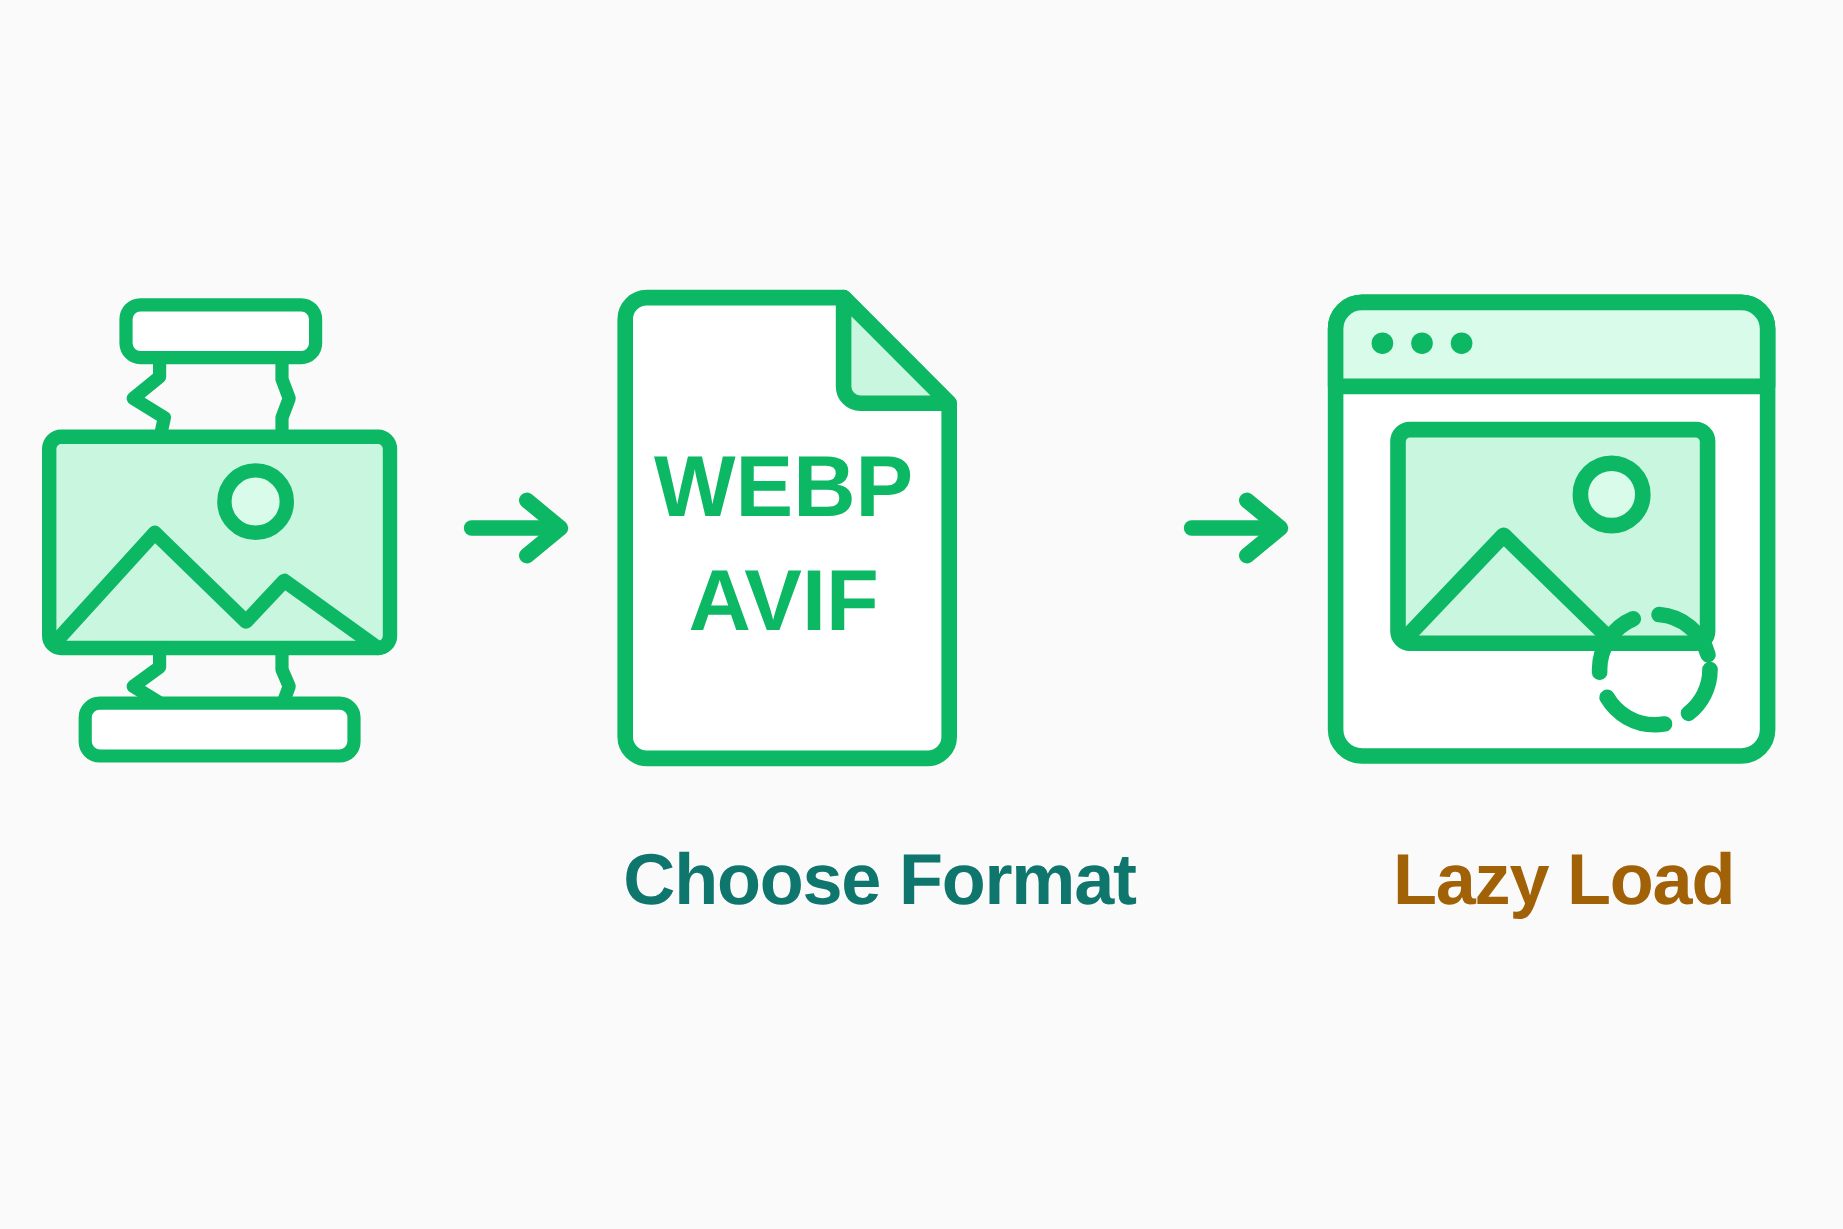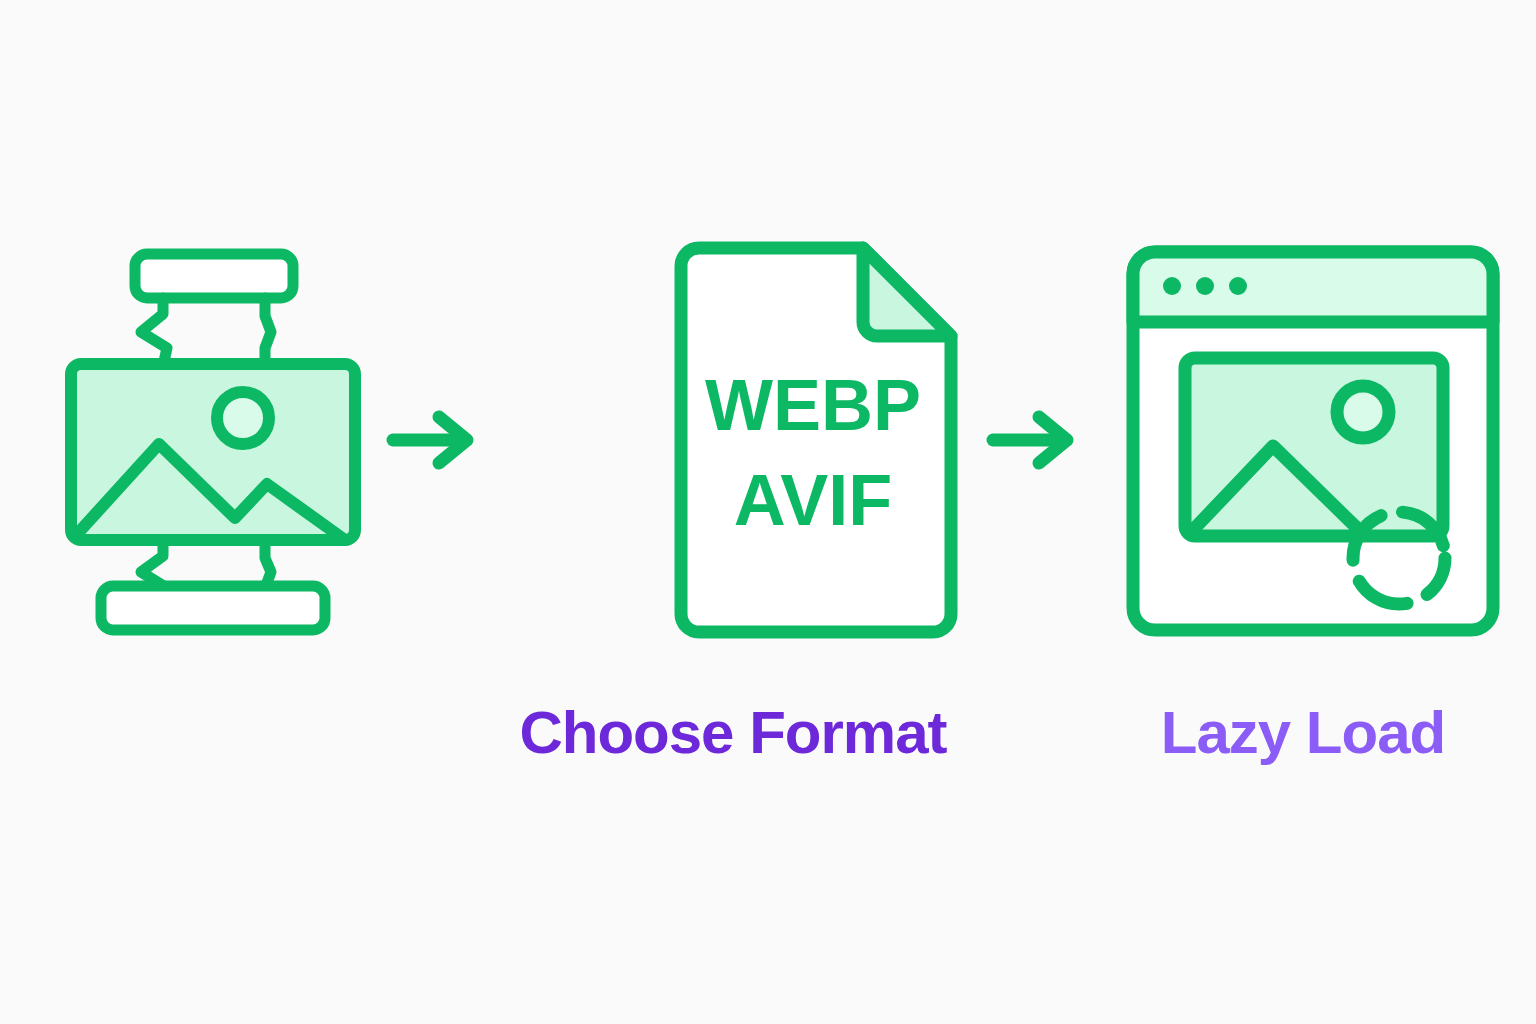--- a/index.html
+++ b/index.html
@@ -35,21 +35,21 @@
 
   .step {
     display: flex;
     flex-direction: column;
     align-items: center;
   }
 
   .icon-box {
     display: flex;
     align-items: center;
-    justify-content: flex-end;
+    justify-content: flex-start;
   }
 
   .step-label {
     font-family: "Liberation Sans", sans-serif;
     font-weight: bold;
     font-size: 60px;
     letter-spacing: -1px;
     color: #0CB863;
     white-space: nowrap;
     line-height: 1;
@@ -106,21 +106,21 @@
         <svg width="300" height="400" viewBox="0 0 300 400" fill="none">
 
           <path d="M18 26 a18 18 0 0 1 18 -18 L200 8 L288 96 L288 374 a18 18 0 0 1 -18 18 L36 392 a18 18 0 0 1 -18 -18 Z" fill="#FFFFFF" stroke="#0CB863" stroke-width="13" stroke-linejoin="round"></path>
 
           <path d="M200 8 L200 82 a14 14 0 0 0 14 14 L288 96 Z" fill="#C9F6DF" stroke="#0CB863" stroke-width="13" stroke-linejoin="round"></path>
 
           <text x="150" y="190" text-anchor="middle" font-family="Liberation Sans, sans-serif" font-size="72" font-weight="bold" fill="#0CB863">WEBP</text>
           <text x="150" y="285" text-anchor="middle" font-family="Liberation Sans, sans-serif" font-size="72" font-weight="bold" fill="#0CB863">AVIF</text>
         </svg>
       </div>
-      <div class="step-label" style="margin-top: 58px; color: #6d28d9;">Choose Format</div>
+      <div class="step-label" style="margin-top: 58px; color: #0f766e;">Choose Format</div>
     </div>
 
     <div class="arrow-cell" style="width:140px;height:410px;">
       <svg width="100" height="70" viewBox="0 0 100 70" fill="none">
         <path d="M10 35 L80 35" stroke="#0CB863" stroke-width="13" stroke-linecap="round"></path>
         <path d="M56 12 L84 35 L56 58" stroke="#0CB863" stroke-width="13" fill="none" stroke-linecap="round" stroke-linejoin="round"></path>
       </svg>
     </div>
 
     <div class="step" style="width:400px;">
@@ -137,17 +137,17 @@
 
           <rect x="62" y="118" width="258" height="178" rx="10" fill="#C9F6DF" stroke="#0CB863" stroke-width="13"></rect>
 
           <circle cx="240" cy="172" r="26" fill="#D8FBEA" stroke="#0CB863" stroke-width="13"></circle>
 
           <path d="M70 290 L150 206 L236 290" stroke="#0CB863" stroke-width="13" fill="none" stroke-linecap="round" stroke-linejoin="round"></path>
 
           <circle cx="276" cy="318" r="46" stroke="#0CB863" stroke-width="13" fill="none" stroke-linecap="round" stroke-dasharray="56 22" stroke-dashoffset="14"></circle>
         </svg>
       </div>
-      <div class="step-label" style="margin-top: 58px; color: #8b5cf6;">Lazy Load</div>
+      <div class="step-label" style="margin-top: 58px; color: #a16207;">Lazy Load</div>
     </div>
 
   </div>
 </div>
 
 </body></html>

